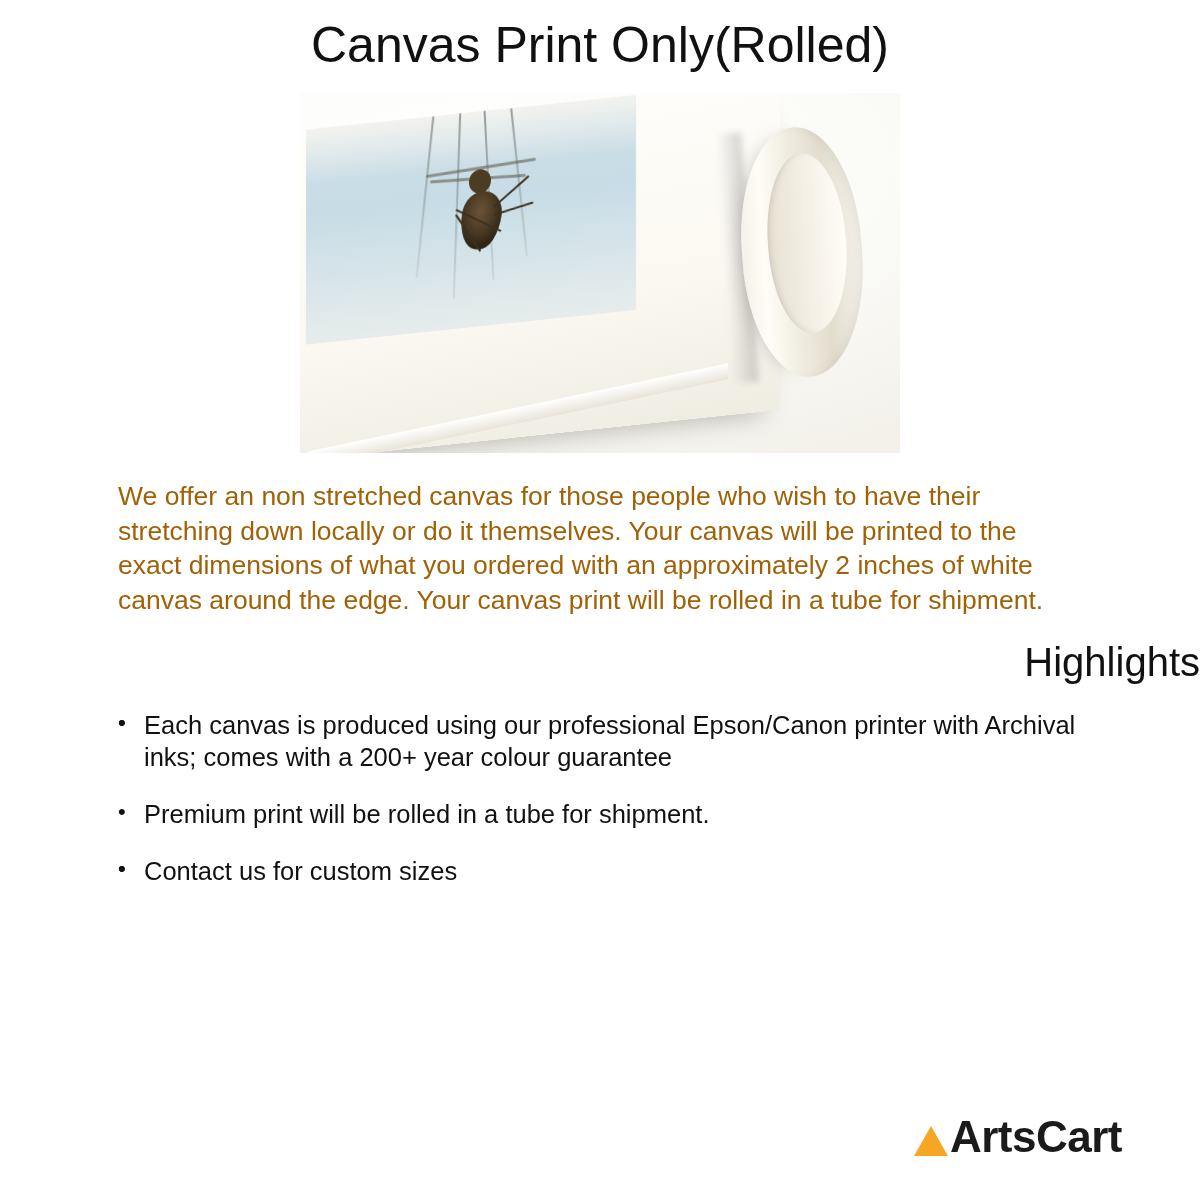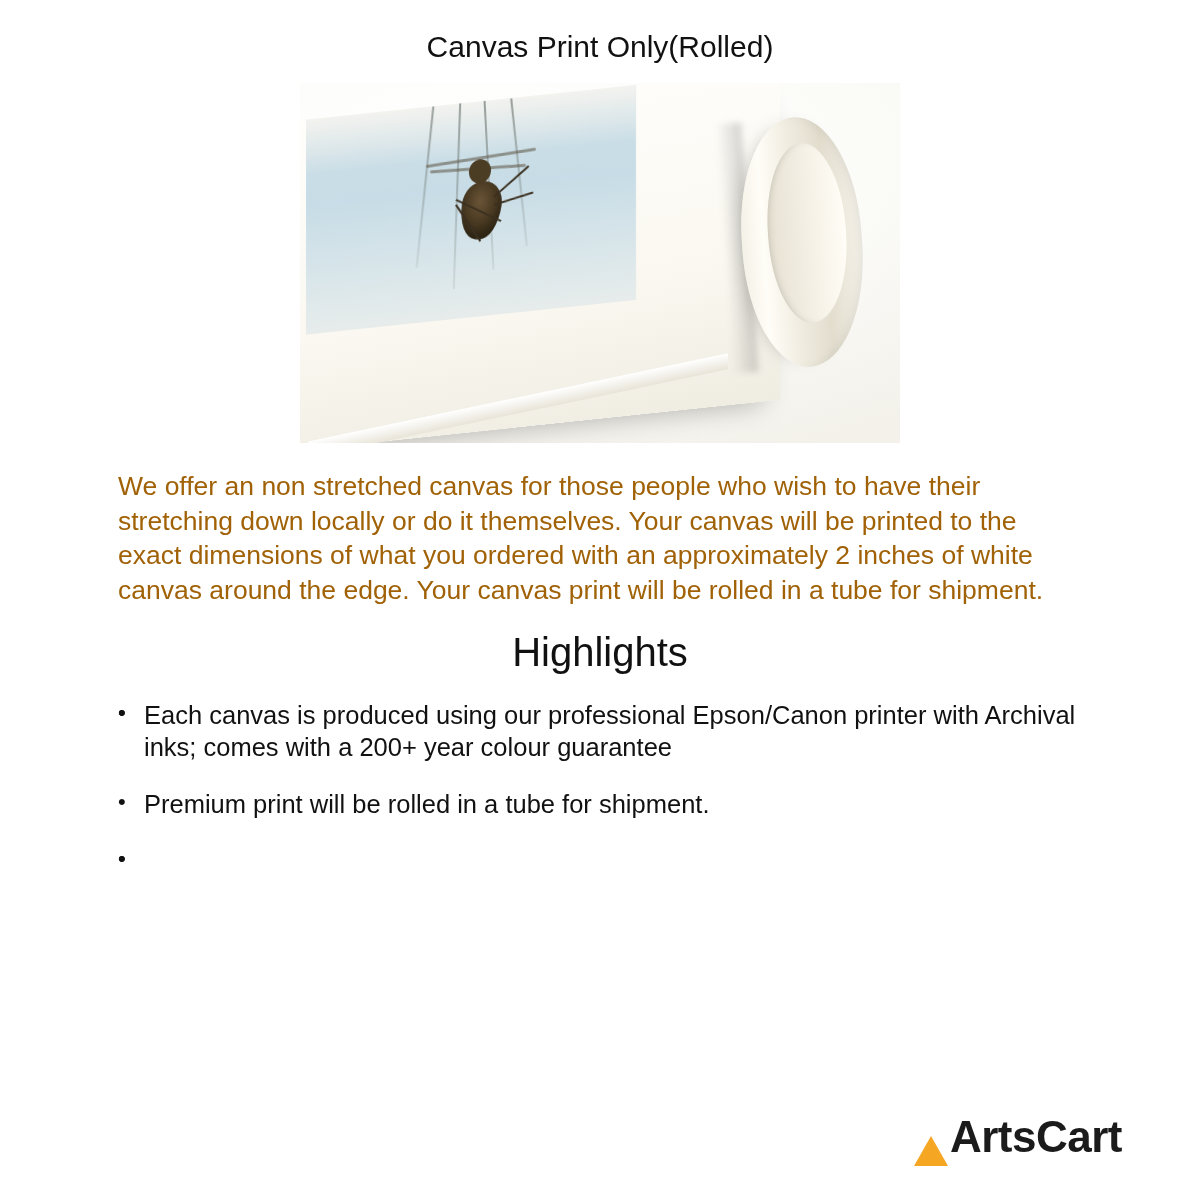--- a/index.html
+++ b/index.html
@@ -17,24 +17,24 @@
   .page {
     position: relative;
     width: 1200px;
     height: 1200px;
     box-sizing: border-box;
   }
 
   
   .title {
     text-align: center;
-    font-size: 30px;
+    font-size: 50px;
     font-weight: 400;
     letter-spacing: 0px;
-    padding-top: 30px;
+    padding-top: 18px;
     color: #111111;
     line-height: 1.1;
   }
 
   
   .hero-wrap {
     margin-top: 20px;
     display: flex;
     justify-content: center;
   }
@@ -166,21 +166,21 @@
   .body-copy {
     margin: 26px 118px 0 118px;
     font-size: 26.5px;
     line-height: 1.31;
     color: #a16207;
     text-align: left;
   }
 
   
   .highlights-title {
-    text-align: center;
+    text-align: right;
     font-size: 40px;
     font-weight: 400;
     margin-top: 22px;
     color: #111111;
   }
 
   
   ul.highlights {
     list-style: none;
     margin: 24px 118px 0 118px;
@@ -202,21 +202,21 @@
     line-height: 1.28;
     color: #111111;
   }
 
   
   .logo {
     position: absolute;
     right: 78px;
     bottom: 38px;
     display: flex;
-    align-items: flex-end;
+    align-items: center;
     font-size: 44px;
     font-weight: 700;
     letter-spacing: -0.5px;
     color: #1b1b1b;
   }
   .logo .mark {
     display: inline-block;
     width: 0;
     height: 0;
     border-left: 17px solid transparent;
@@ -281,20 +281,21 @@
     </li>
     <li>
       <span class="dot">•</span>
       <span>Premium print will be rolled in a tube for shipment.</span>
     </li>
     <li>
       <span class="dot">•</span>
     </li>
     <li>
       <span class="dot">•</span>
+      <span>Contact us for custom sizes</span>
     </li>
   </ul>
 
   <div class="logo">
     <span class="mark"></span>
     <span>ArtsCart</span>
   </div>
 
 </div>
 

